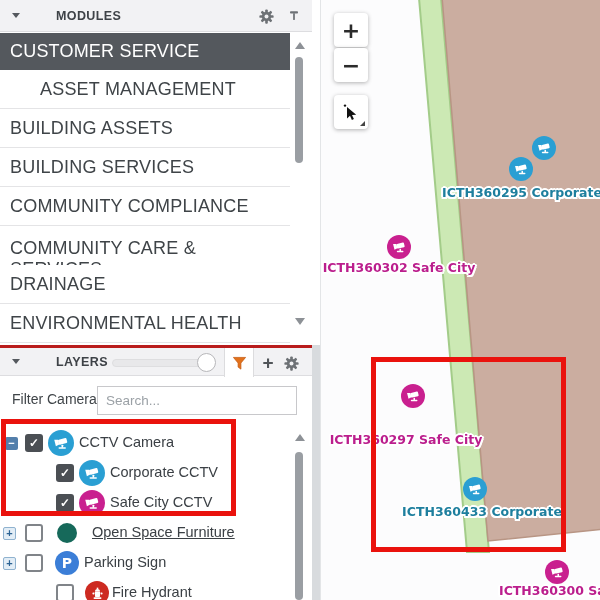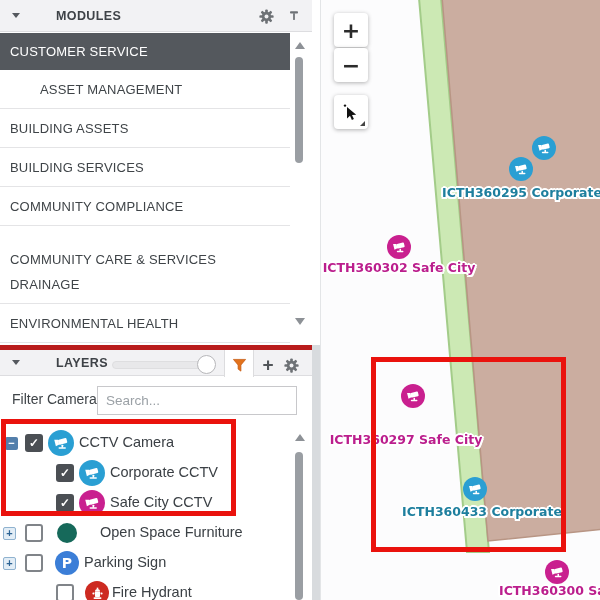--- a/index.html
+++ b/index.html
@@ -10,21 +10,21 @@
   
   .panel-header{position:absolute;left:0;width:312px;height:32px;background:#f2f2f4;
     border-bottom:1px solid #dddde0;display:flex;align-items:center;padding-left:12px;gap:28px;}
   .panel-title{font-size:12.5px;font-weight:bold;color:#3e4247;letter-spacing:.4px;margin-left:8px;}
   .tri-down{width:0;height:0;border-left:4.5px solid transparent;border-right:4.5px solid transparent;
     border-top:5.5px solid #55595e;}
   .hdr-icon{position:absolute;top:8px;width:16px;height:16px;display:flex;align-items:center;justify-content:center;}
 
   .module-row{position:absolute;left:0;width:290px;height:39px;background:#fff;
     border-bottom:1px solid #e4e4e6;display:flex;align-items:center;padding-left:10px;
-    font-size:13px;color:#3f4448;letter-spacing:.2px;cursor:pointer;}
+    font-size:18px;color:#3f4448;letter-spacing:.2px;cursor:pointer;}
   .module-row.selected{background:#54585d;color:#fff;border-bottom:none;height:37px;}
 
   
   .sb{position:absolute;width:16px;}
   .sb .up{position:absolute;left:3px;width:0;height:0;border-left:5px solid transparent;
     border-right:5px solid transparent;border-bottom:7px solid #8d9196;}
   .sb .down{position:absolute;left:3px;width:0;height:0;border-left:5px solid transparent;
     border-right:5px solid transparent;border-top:7px solid #8d9196;}
   .sb .thumb{position:absolute;left:3px;width:8px;background:#9a9ea3;border-radius:4px;}
 
@@ -150,21 +150,21 @@
     <div class="module-row" style="top:265px;">DRAINAGE</div>
     <div class="module-row" style="top:304px;">ENVIRONMENTAL HEALTH</div>
   </div>
 
   <div class="sb" style="left:292px;top:36px;height:302px;">
     <div class="up" style="top:6px;"></div>
     <div class="thumb" style="top:21px;height:106px;"></div>
     <div class="down" style="top:282px;"></div>
   </div>
 
-  <div class="panel-header" style="top:345px;height:31px;border-top:5px solid #b91c1c;">
+  <div class="panel-header" style="top:345px;height:31px;border-top:3px solid #b91c1c;">
     <div class="tri-down"></div>
     <div class="panel-title">LAYERS</div>
     <div class="slider-track"></div>
     <div class="slider-handle"></div>
     <div class="funnel-btn">
       <svg width="15" height="15" viewBox="0 0 16 16">
         <path d="M1.5 1.5h13l-5 6v6.5l-3-2.2V7.5z" fill="#e2721c" stroke="#c55a10" stroke-width=".8"></path>
       </svg>
     </div>
     <div class="plus-glyph">+</div>
@@ -210,21 +210,21 @@
             <use href="#cam"></use>
           </svg>
       </div>
       <div class="tree-label" style="left:110px;">Safe City CCTV</div>
     </div>
 
     <div class="tree-row" style="top:518px;">
       <div class="toggle plus" style="left:3px;">+</div>
       <div class="cb unchecked" style="left:25px;"></div>
       <div class="licon" style="left: 57px; top: 5px; width: 20px; height: 20px; background: rgb(22, 105, 90);"></div>
-      <div class="tree-label" style="left:100px;">Open Space Furniture</div>
+      <div class="tree-label" style="left:92px;text-decoration:underline;">Open Space Furniture</div>
     </div>
 
     <div class="tree-row" style="top:548px;">
       <div class="toggle plus" style="left:3px;">+</div>
       <div class="cb unchecked" style="left:25px;"></div>
       <div class="licon" style="left: 55px; top: 3px; width: 24px; height: 24px; background: rgb(59, 126, 215);">
         <span class="p-letter">P</span>
       </div>
       <div class="tree-label" style="left:84px;">Parking Sign</div>
     </div>

